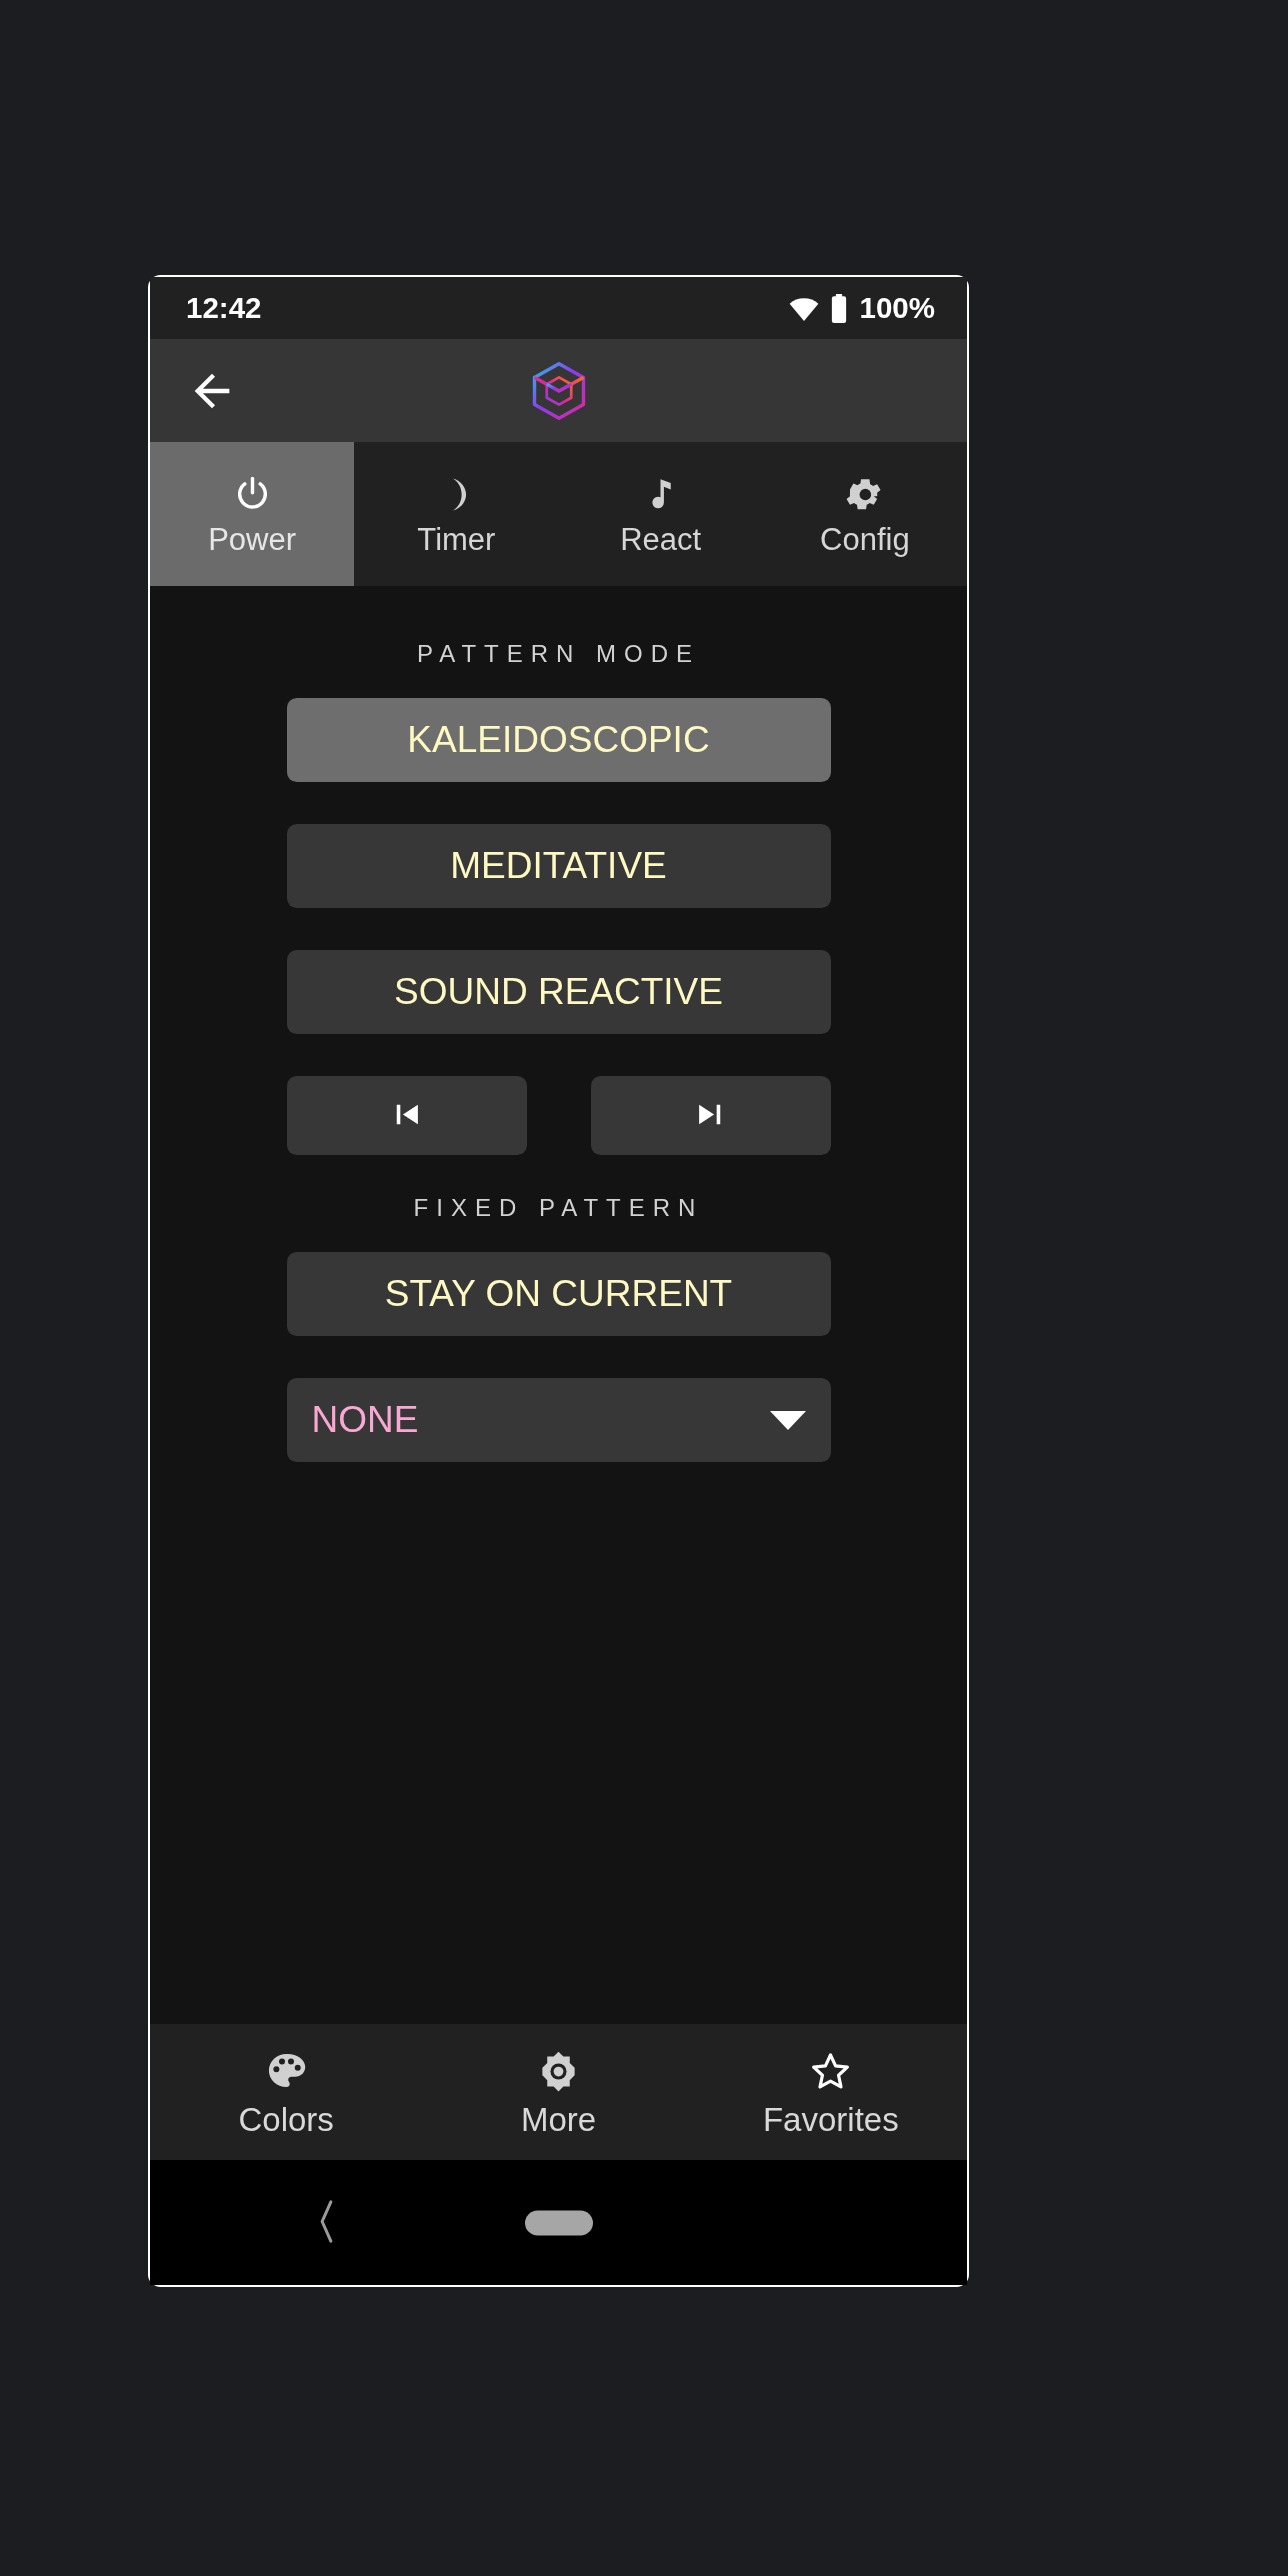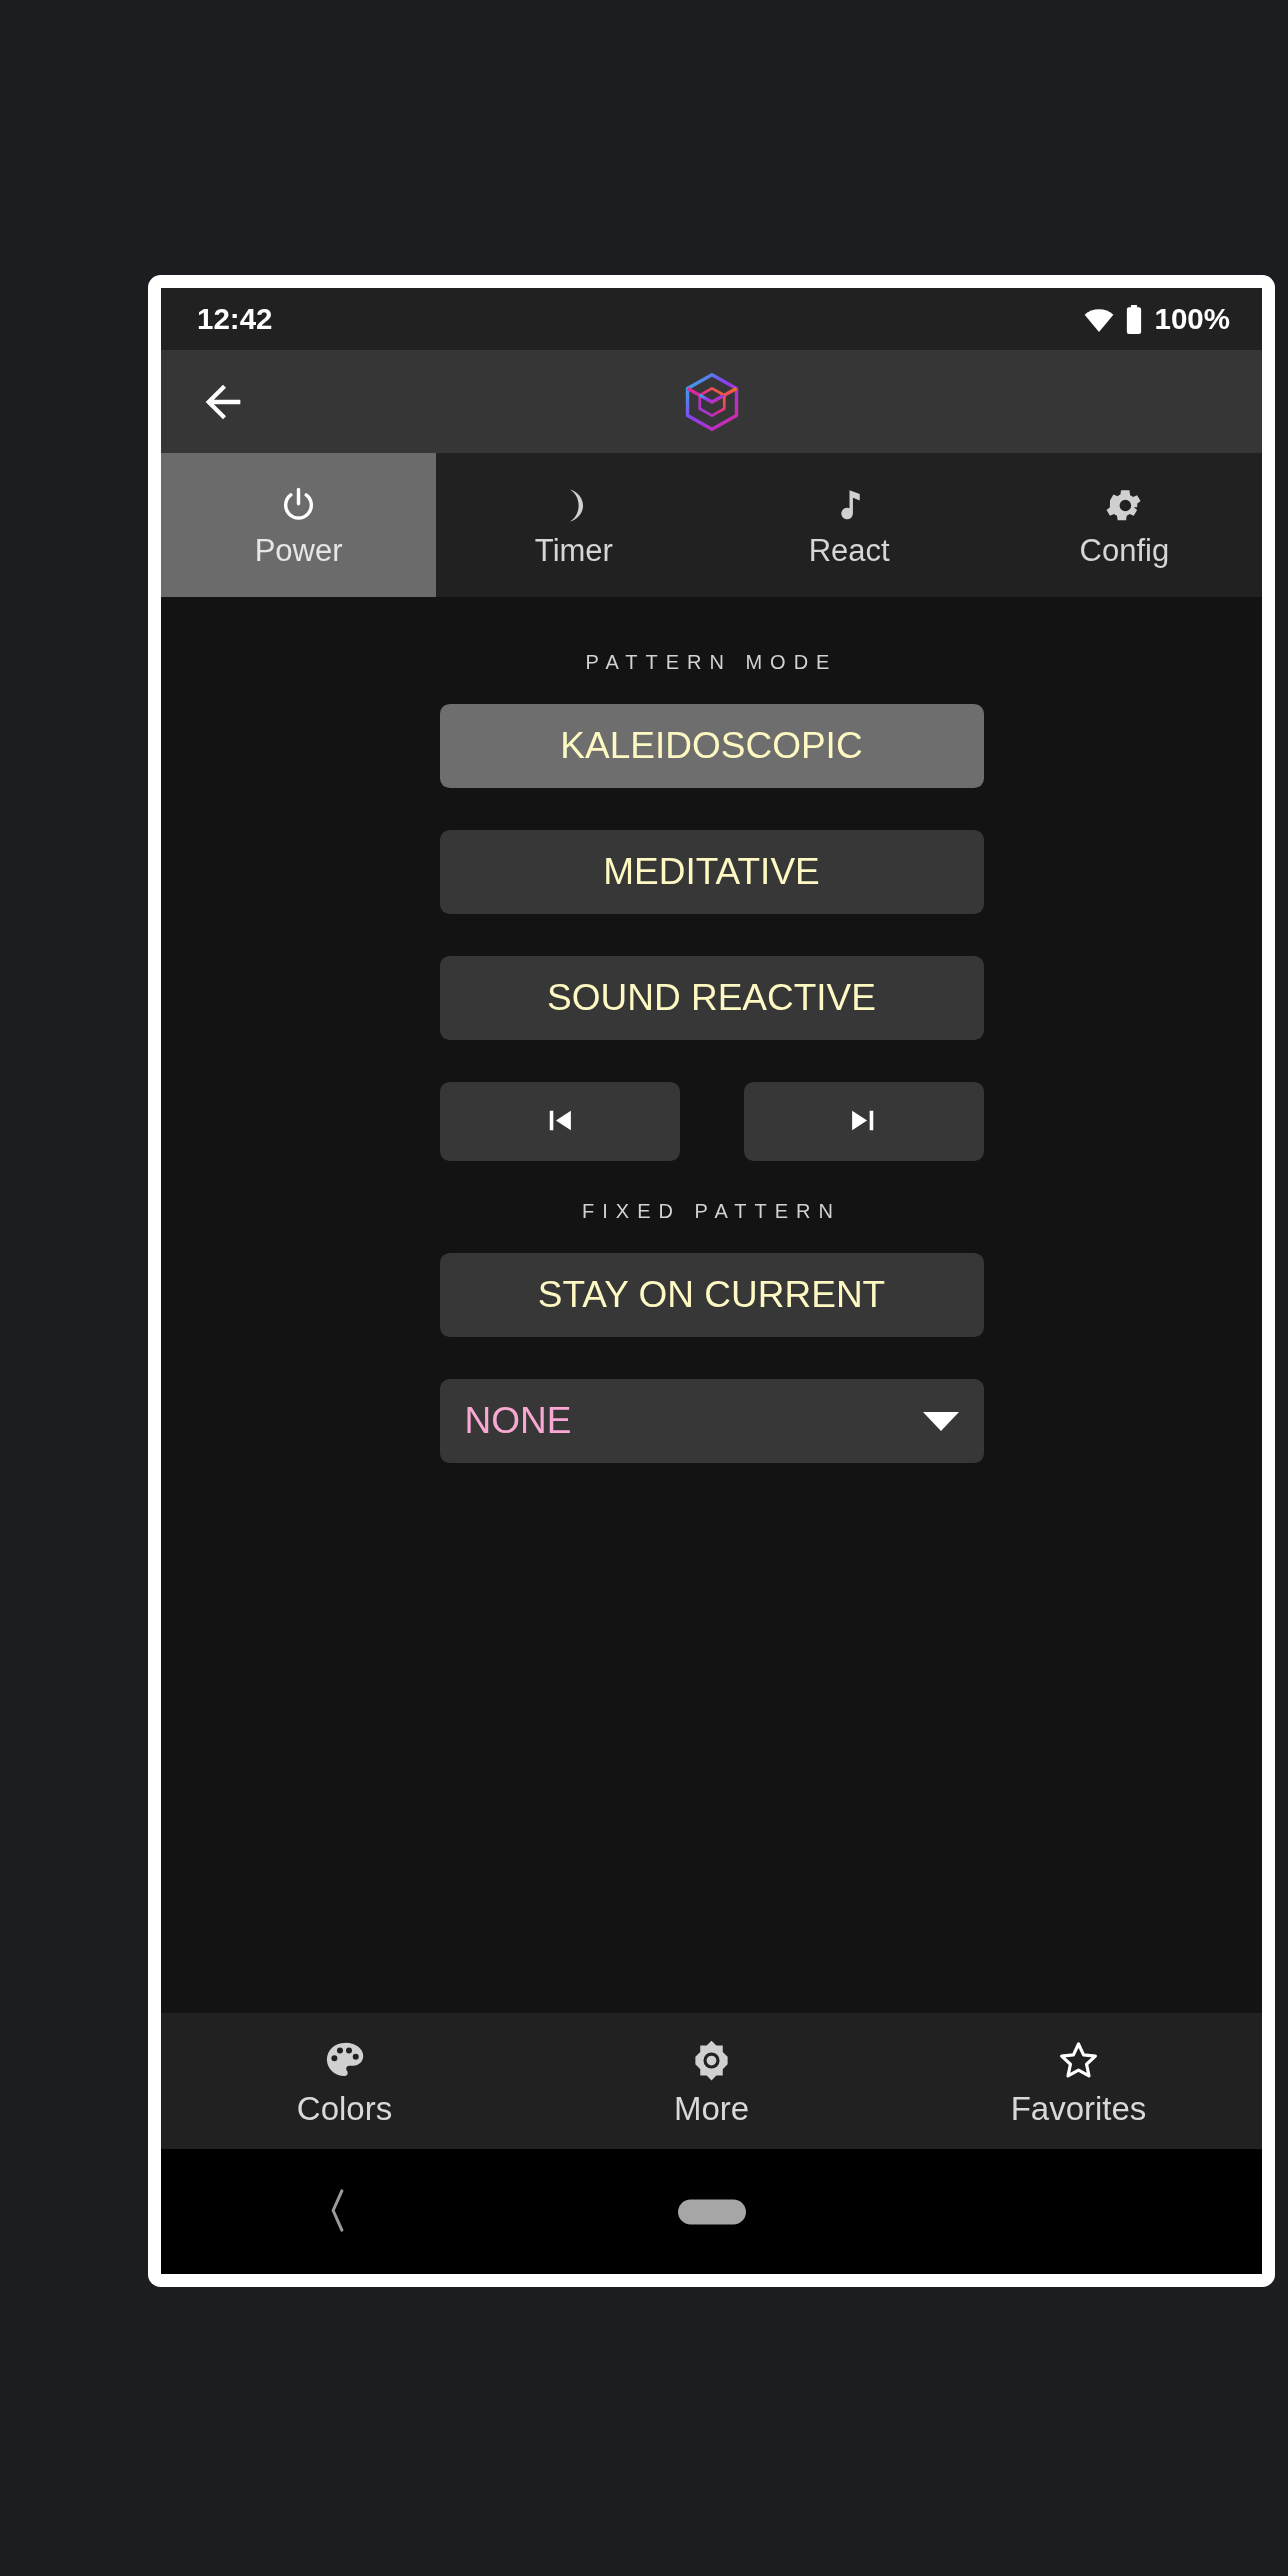--- a/index.html
+++ b/index.html
@@ -12,24 +12,24 @@
   #stage {
     position: relative;
     width: 1288px; height: 2576px;
     background: #1c1d20;
   }
 
   
   #phone-frame {
     position: absolute;
     left: 148px; top: 275px;
-    width: 1127px; height: 2012px;
+    width: 821px; height: 2012px;
     background: #ffffff;
     border-radius: 12.5px;
-    padding: 13px;
+    padding: 2px;
   }
   #phone-screen {
     width: 100%; height: 100%;
     background: #131313;
     overflow: hidden;
     display: flex;
     flex-direction: column;
   }
 
   
@@ -119,21 +119,21 @@
     flex: 1 1 auto;
     background: #131313;
     display: flex;
     flex-direction: column;
     align-items: center;
     padding-top: 54px;
     overflow: hidden;
   }
   .section-head {
     color: #d2d2d2;
-    font-size: 20px;
+    font-size: 24px;
     letter-spacing: 8px;
     font-weight: 300;
     text-align: center;
     margin-bottom: 30px;
   }
   .section-head.second { margin-top: 30px; }
 
   .mode-btn {
     width: 544px;
     height: 84px;

